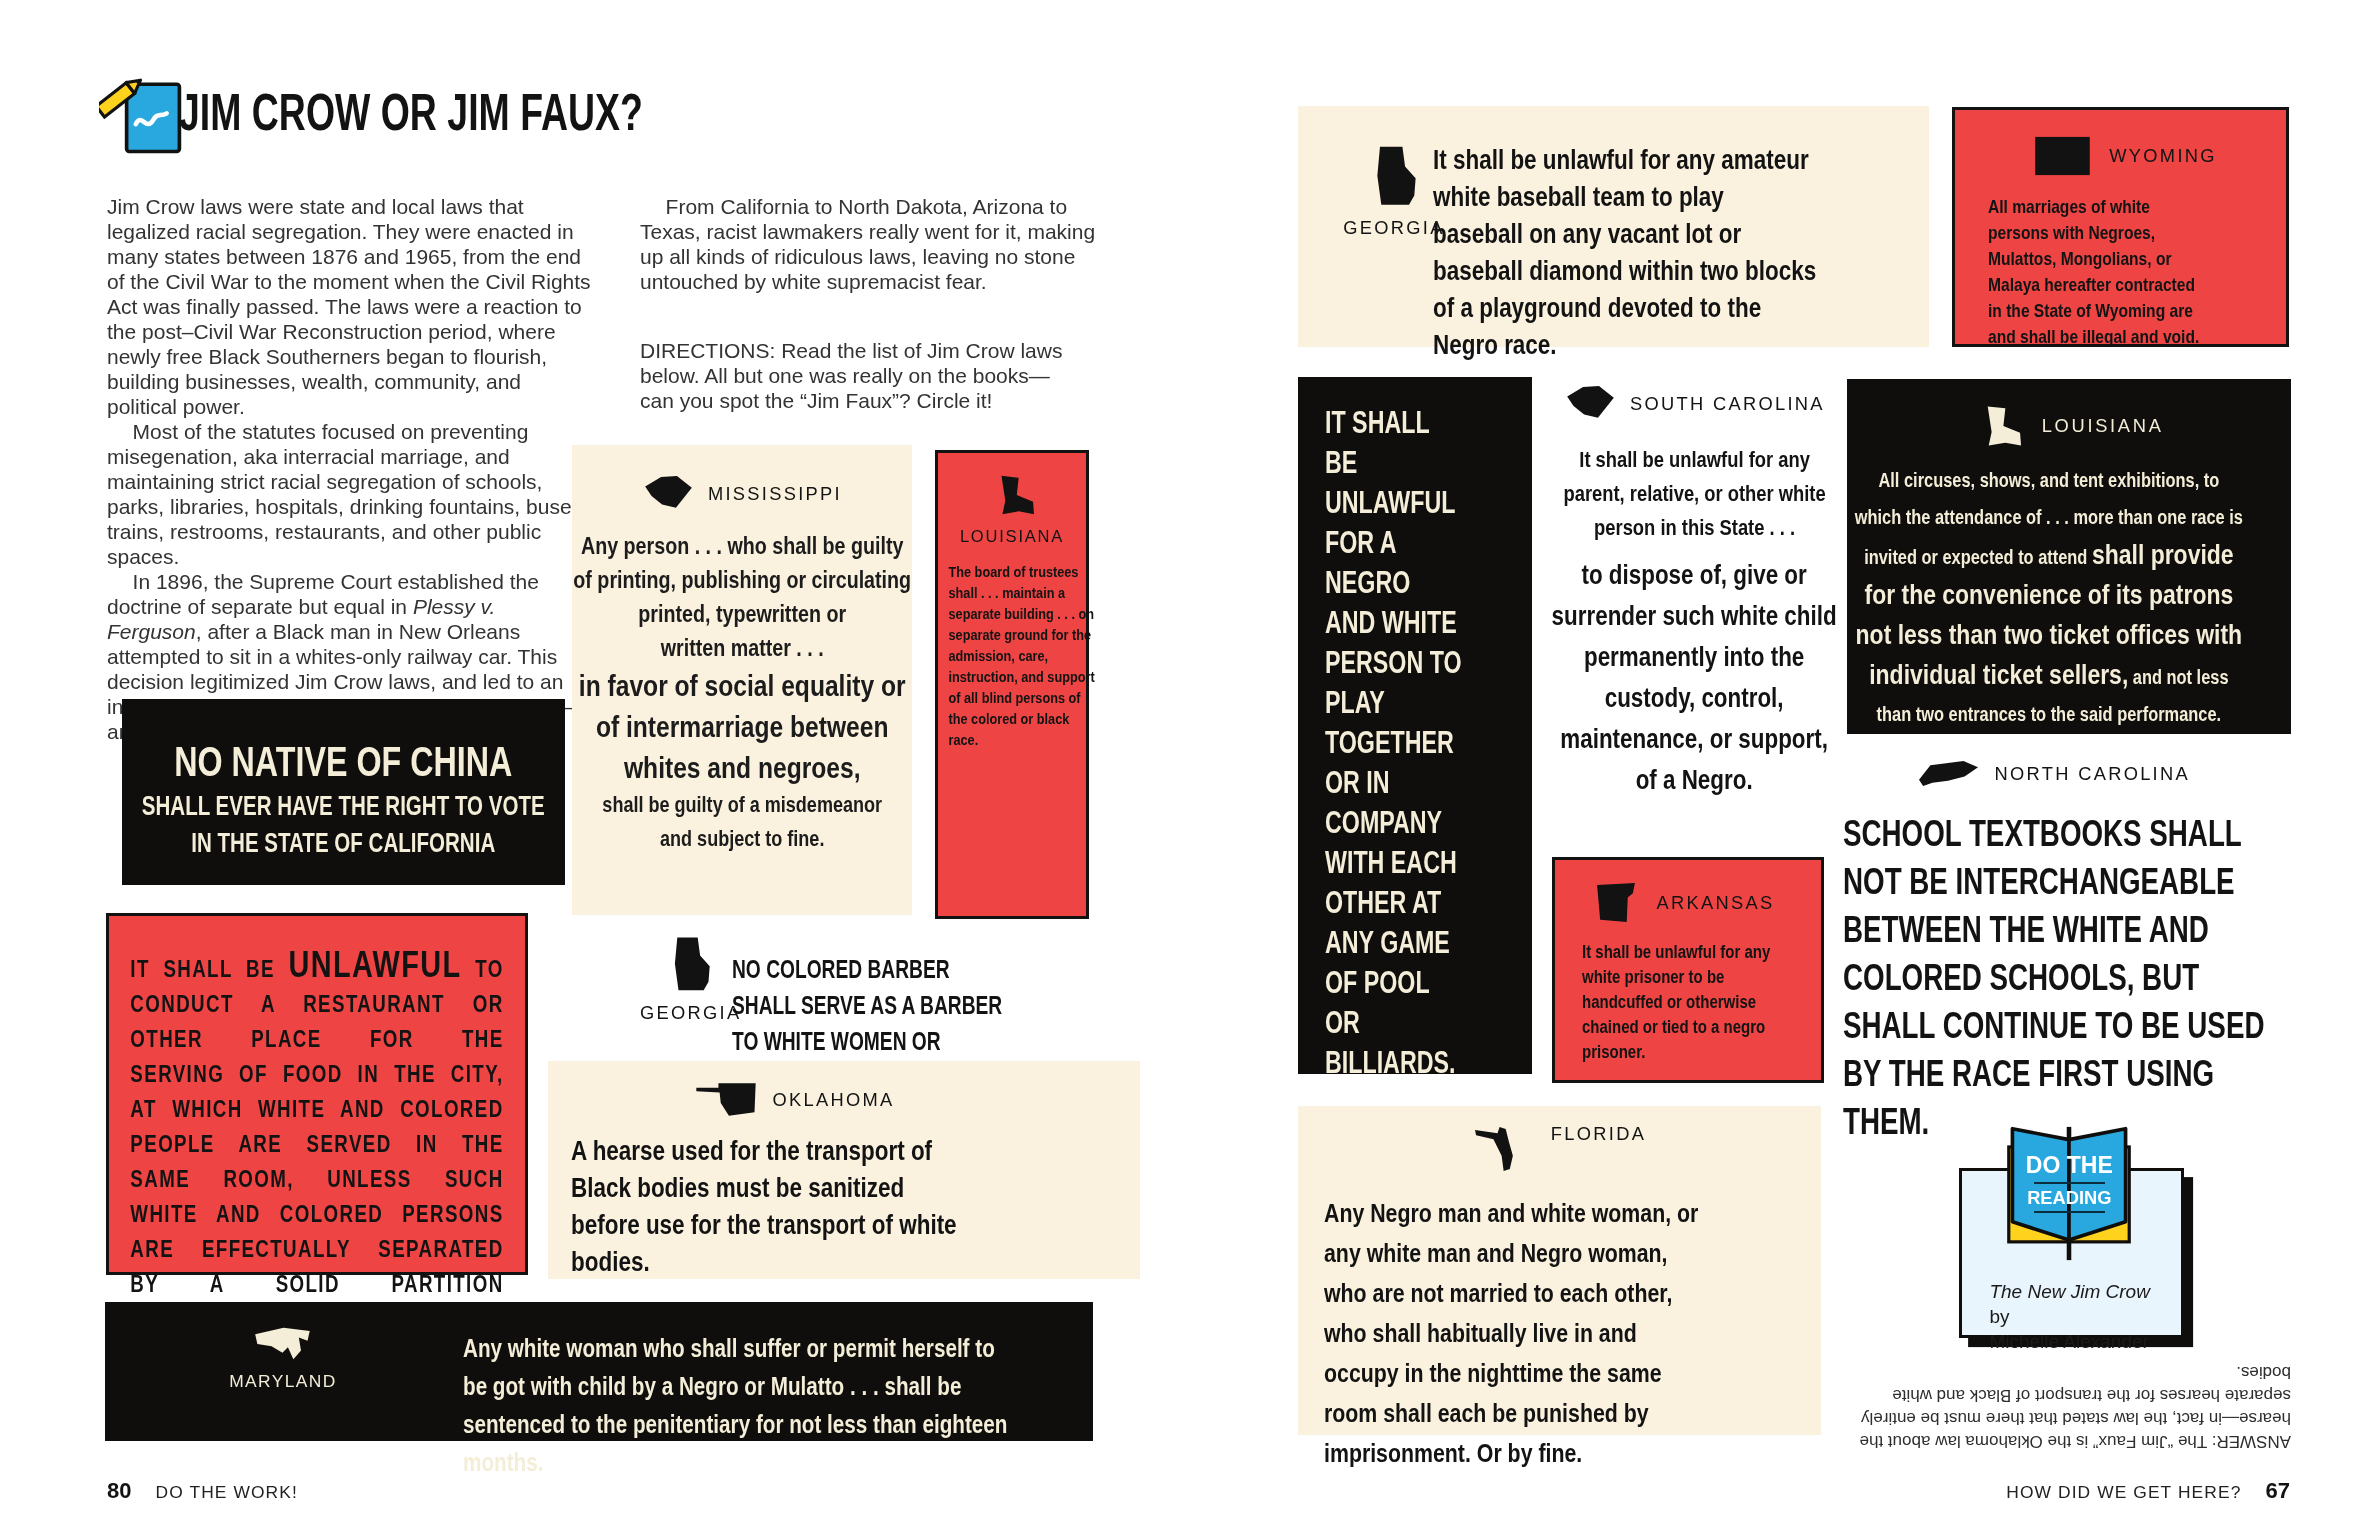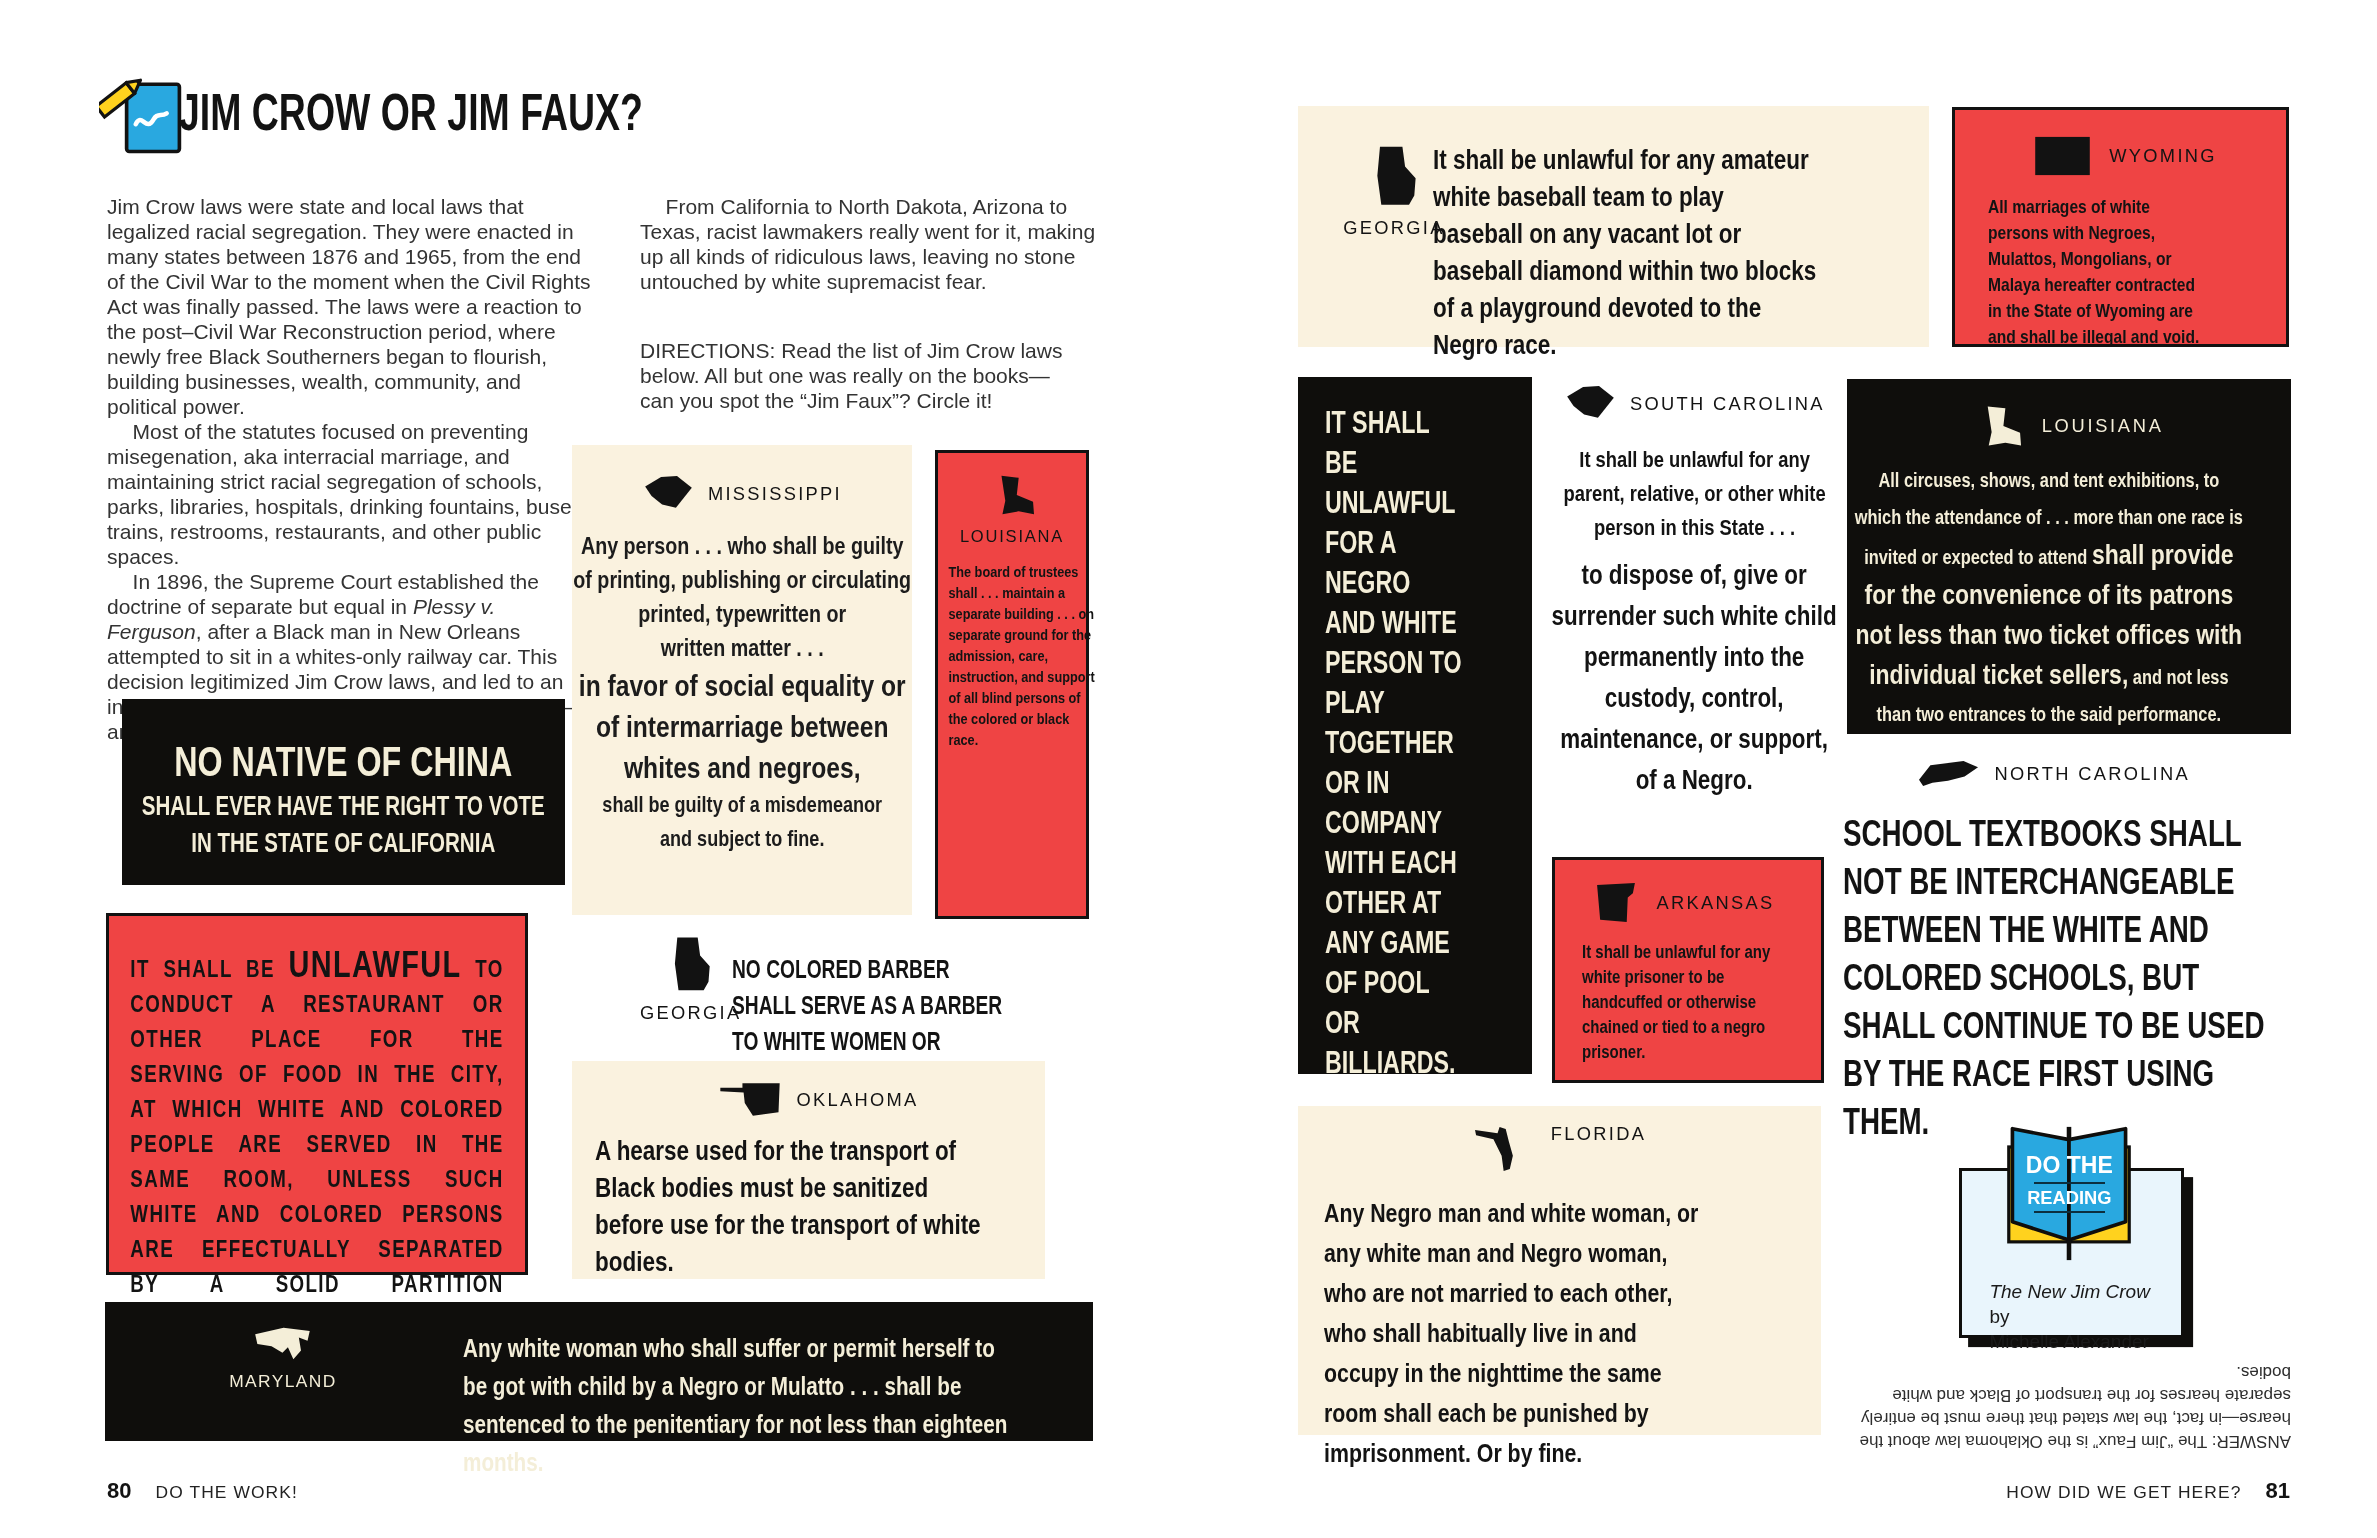--- a/index.html
+++ b/index.html
@@ -115,21 +115,21 @@
   </div>
 
   <div class="abs" style="left:640px; top:935px; width:101px; text-align:center;">
     <svg width="51" height="60" viewBox="0 0 80 100">
       <polygon points="18,4 52,4 56,34 72,52 70,78 62,92 20,92 14,48" fill="#121212"></polygon>
     </svg>
     <div class="state-label" style="margin-top:3.7px;">GEORGIA</div>
   </div>
   <div class="abs sx75l b" style="left:732px; top:951px; width:366px; font-size:25.6px; line-height:36px; color:#131313;">NO COLORED BARBER SHALL SERVE AS A BARBER TO WHITE WOMEN OR GIRLS.</div>
 
-  <div class="abs cream" style="left:572px; top:1061px; width:473px; height:218px;">
+  <div class="abs cream" style="left:548px; top:1061px; width:592px; height:218px;">
     <div style="display:flex; align-items:center; gap:14.6px; padding:18.3px 0 0 146px;">
       <svg width="64" height="42" viewBox="0 0 110 70">
         <polygon points="4,14 42,14 42,6 106,6 104,56 60,62 46,40 44,22 4,20" fill="#121212"></polygon>
       </svg>
       <span class="state-label">OKLAHOMA</span>
     </div>
     <div class="sx82l b" style="margin:11px 0 0 23px; width:475px; font-size:27.4px; line-height:37px; color:#131313;">A hearse used for the transport of Black bodies must be sanitized before use for the transport of white bodies.</div>
   </div>
 
   <div class="abs blackbox" style="left:105px; top:1302px; width:988px; height:139px;">
@@ -247,17 +247,17 @@
       <div class="rule"></div>
       <div style="font-size:18.3px;">READING</div>
       <div class="rule"></div>
     </div>
   </div>
 
   <div class="abs flip" style="left:1847px; top:1361px; width:444px; font-size:17px; line-height:23px; color:#2e2e2e; text-align:left;">ANSWER: The “Jim Faux” is the Oklahoma law about the hearse—in fact, the law stated that there must be entirely separate hearses for the transport of Black and white bodies.</div>
 
   <div class="abs" style="left:1833px; top:1478px; width:457px; text-align:right;">
     <span style="font-size:17.4px; letter-spacing:1.1px; color:#222;">HOW DID WE GET HERE?</span>
-    <span class="b" style="font-size:22px; color:#131313; margin-left:20px;">81</span>
+    <span class="b" style="font-size:22px; color:#131313; margin-left:20px;">67</span>
   </div>
 
 </div>
 
 
 </body></html>

